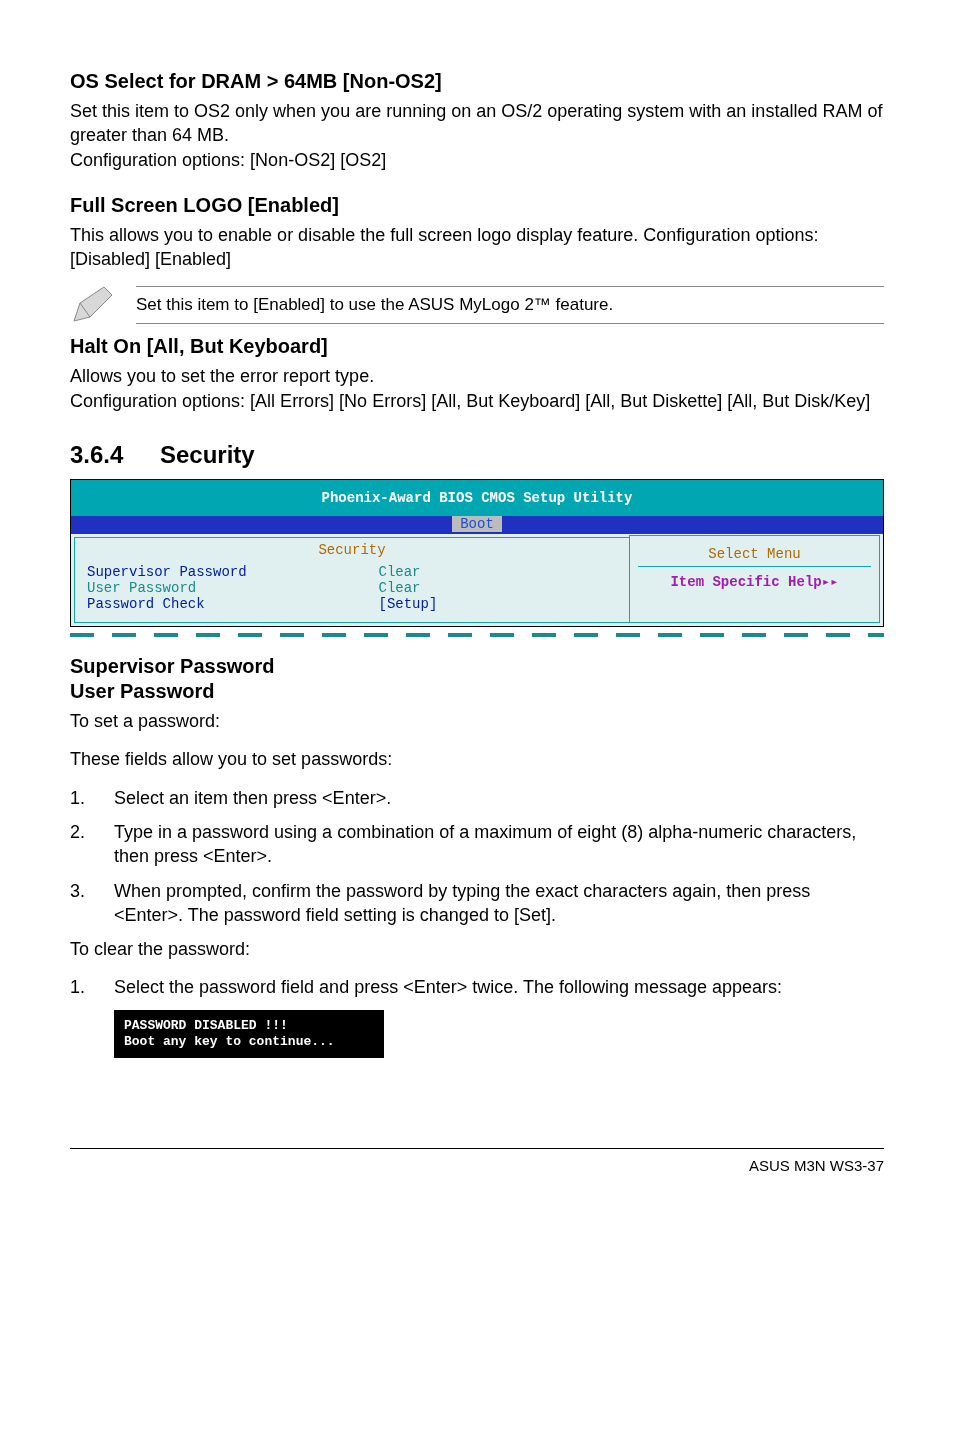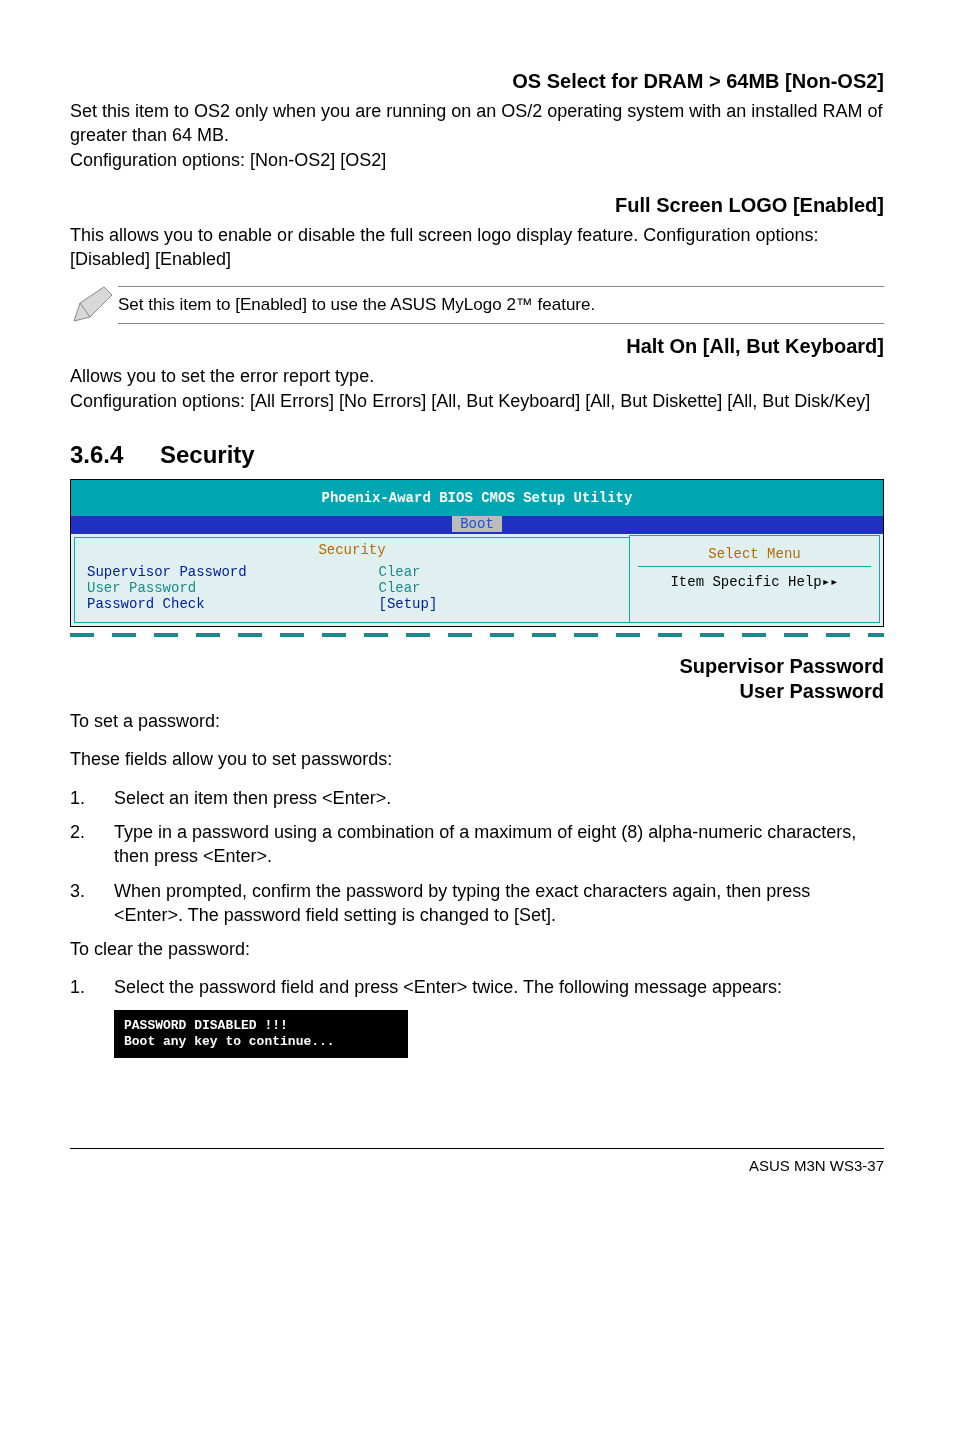--- a/index.html
+++ b/index.html
@@ -9,31 +9,31 @@
     color: #000;
     background: #fff;
   }
   .page {
     padding: 70px 70px 30px 70px;
   }
   .h3 {
     font-size: 20px;
     font-weight: bold;
     margin-bottom: 6px;
-    text-align: right;
   }
   .body-text {
     font-size: 18px;
     line-height: 1.35;
     margin-bottom: 14px;
   }
   .section-gap { margin-top: 22px; }
   .note-row {
     display: flex;
     align-items: center;
+    gap: 18px;
     margin: 6px 0 10px 0;
   }
   .note-icon {
     width: 48px;
     height: 40px;
     flex: 0 0 48px;
     display:flex;
     align-items:center;
     justify-content:center;
   }
@@ -108,22 +108,22 @@
     text-align: center;
     padding: 10px 8px;
   }
   .bios-right-title {
     color: #b06a00;
     border-bottom: 1px solid #1aa;
     padding-bottom: 4px;
     margin-bottom: 6px;
   }
   .bios-right-help {
-    color: #000000;
-    font-weight: normal;
+    color: #a21caf;
+    font-weight: bold;
   }
   .dotted-sep {
     height: 4px;
     background: repeating-linear-gradient(to right, #1a8a8a 0 24px, transparent 24px 42px);
     margin-bottom: 18px;
   }
   
   .ol {
     font-size: 18px;
     line-height: 1.35;
@@ -131,21 +131,21 @@
   .ol .item {
     display: flex;
     gap: 18px;
     margin-bottom: 10px;
   }
   .ol .num { width: 26px; flex: 0 0 26px; }
   .ol .txt { flex: 1; }
   
   .mini-box {
     margin-left: 44px;
-    width: 294px;
+    width: 270px;
     border: 4px double #000;
     background: #000;
     color: #fff;
     font-family: "Courier New", monospace;
     font-size: 13px;
     font-weight: bold;
     padding: 4px 6px;
     line-height: 1.25;
   }
   .footer {

